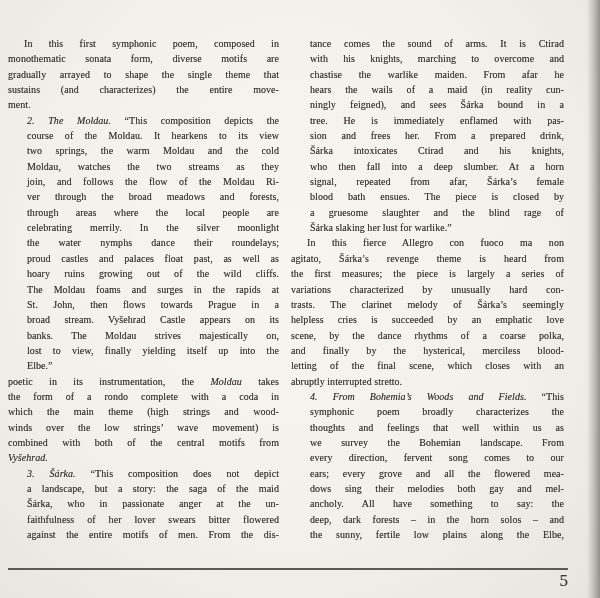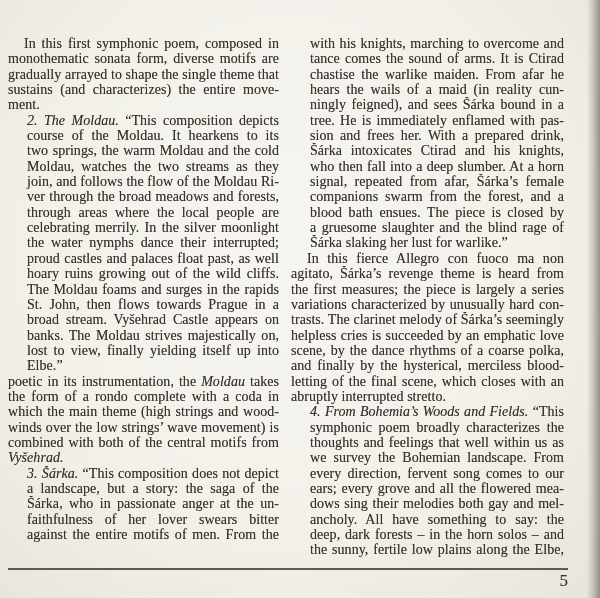--- a/index.html
+++ b/index.html
@@ -28,21 +28,21 @@
     top: 0; right: 0;
     width: 13px; height: 100%;
     background: linear-gradient(to right,
       rgba(140,137,130,0.00) 0%,
       rgba(140,137,130,0.45) 55%,
       rgba(118,115,108,0.75) 100%);
   }
   .col {
     position: absolute;
     top: 36px;
-    font-size: 14px;
+    font-size: 10px;
     line-height: 15.35px;
     letter-spacing: 0.05px;
     text-shadow: 0 0 0.4px rgba(55,51,44,0.55);
   }
   .col-left  { left: 8px;   width: 271px; }
   .col-right { left: 291px; width: 273px; }
   .line {
     height: 15.35px;
     overflow: hidden;
     text-align: justify;
@@ -79,21 +79,21 @@
       <div class="line ind-m just">sustains (and characterizes) the entire move-</div>
       <div class="line ind-m">ment.</div>
       <div class="line ind-q just"><i>2. The Moldau.</i> “This composition depicts the</div>
       <div class="line ind-q just">course of the Moldau. It hearkens to its view</div>
       <div class="line ind-q just">two springs, the warm Moldau and the cold</div>
       <div class="line ind-q just">Moldau, watches the two streams as they</div>
       <div class="line ind-q just">join, and follows the flow of the Moldau Ri-</div>
       <div class="line ind-q just">ver through the broad meadows and forests,</div>
       <div class="line ind-q just">through areas where the local people are</div>
       <div class="line ind-q just">celebrating merrily. In the silver moonlight</div>
-      <div class="line ind-q just">the water nymphs dance their interrupted;</div>
+      <div class="line ind-q just">the water nymphs dance their roundelays;</div>
       <div class="line ind-q just">proud castles and palaces float past, as well as</div>
       <div class="line ind-q just">hoary ruins growing out of the wild cliffs.</div>
       <div class="line ind-q just">The Moldau foams and surges in the rapids at</div>
       <div class="line ind-q just">St. John, then flows towards Prague in a</div>
       <div class="line ind-q just">broad stream. Vyšehrad Castle appears on its</div>
       <div class="line ind-q just">banks. The Moldau strives majestically on,</div>
       <div class="line ind-q just">lost to view, finally yielding itself up into the</div>
       <div class="line ind-q">Elbe.”</div>
       <div class="line ind-m just">poetic in its instrumentation, the <i>Moldau</i> takes</div>
       <div class="line ind-m just">the form of a rondo complete with a coda in</div>
@@ -101,31 +101,30 @@
       <div class="line ind-m just">winds over the low strings’ wave movement) is</div>
       <div class="line ind-m just">combined with both of the central motifs from</div>
       <div class="line ind-m"><i>Vyšehrad.</i></div>
       <div class="line ind-q just"><i>3. Šárka.</i> “This composition does not depict</div>
       <div class="line ind-q just">a landscape, but a story: the saga of the maid</div>
       <div class="line ind-q just">Šárka, who in passionate anger at the un-</div>
       <div class="line ind-q just">faithfulness of her lover swears bitter flowered</div>
       <div class="line ind-q just">against the entire motifs of men. From the dis-</div>
     </div>
   <div class="col col-right">
+      <div class="line ind-q just">tance comes the sound of arms. It is Ctirad</div>
       <div class="line ind-q just">with his knights, marching to overcome and</div>
-      <div class="line ind-q just">tance comes the sound of arms. It is Ctirad</div>
       <div class="line ind-q just">chastise the warlike maiden. From afar he</div>
       <div class="line ind-q just">hears the wails of a maid (in reality cun-</div>
       <div class="line ind-q just">ningly feigned), and sees Šárka bound in a</div>
       <div class="line ind-q just">tree. He is immediately enflamed with pas-</div>
-      <div class="line ind-q just">sion and frees her. With a prepared drink,</div>
+      <div class="line ind-q just">sion and frees her. From a prepared drink,</div>
       <div class="line ind-q just">Šárka intoxicates Ctirad and his knights,</div>
       <div class="line ind-q just">who then fall into a deep slumber. At a horn</div>
       <div class="line ind-q just">signal, repeated from afar, Šárka’s female</div>
-      <div class="line ind-q just">companions swarm from the forest, and a</div>
       <div class="line ind-q just">blood bath ensues. The piece is closed by</div>
       <div class="line ind-q just">a gruesome slaughter and the blind rage of</div>
       <div class="line ind-q">Šárka slaking her lust for warlike.”</div>
       <div class="line ind-f just">In this fierce Allegro con fuoco ma non</div>
       <div class="line ind-m just">agitato, Šárka’s revenge theme is heard from</div>
       <div class="line ind-m just">the first measures; the piece is largely a series of</div>
       <div class="line ind-m just">variations characterized by unusually hard con-</div>
       <div class="line ind-m just">trasts. The clarinet melody of Šárka’s seemingly</div>
       <div class="line ind-m just">helpless cries is succeeded by an emphatic love</div>
       <div class="line ind-m just">scene, by the dance rhythms of a coarse polka,</div>

